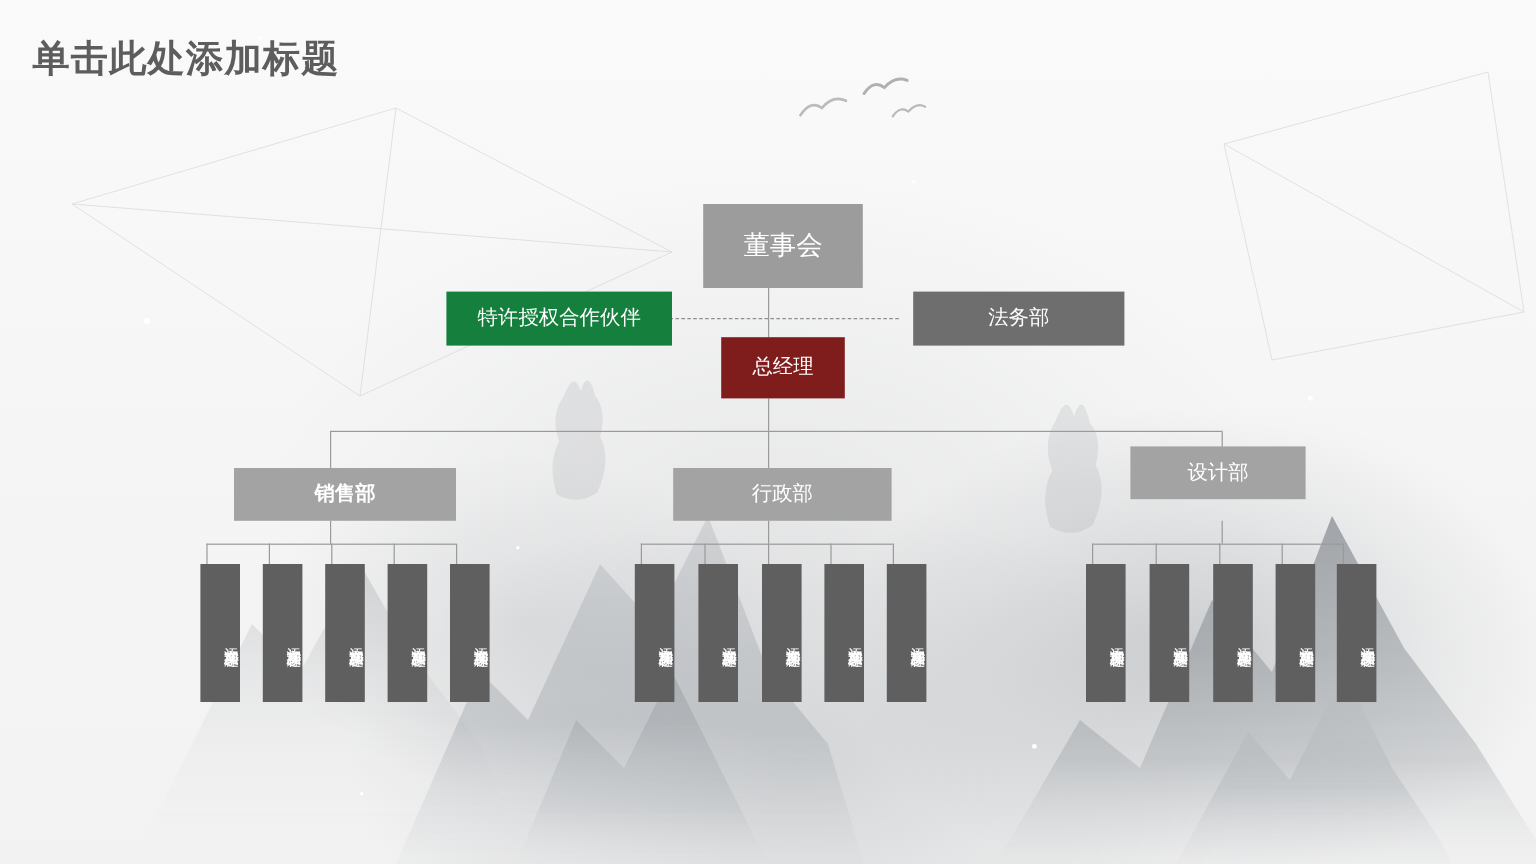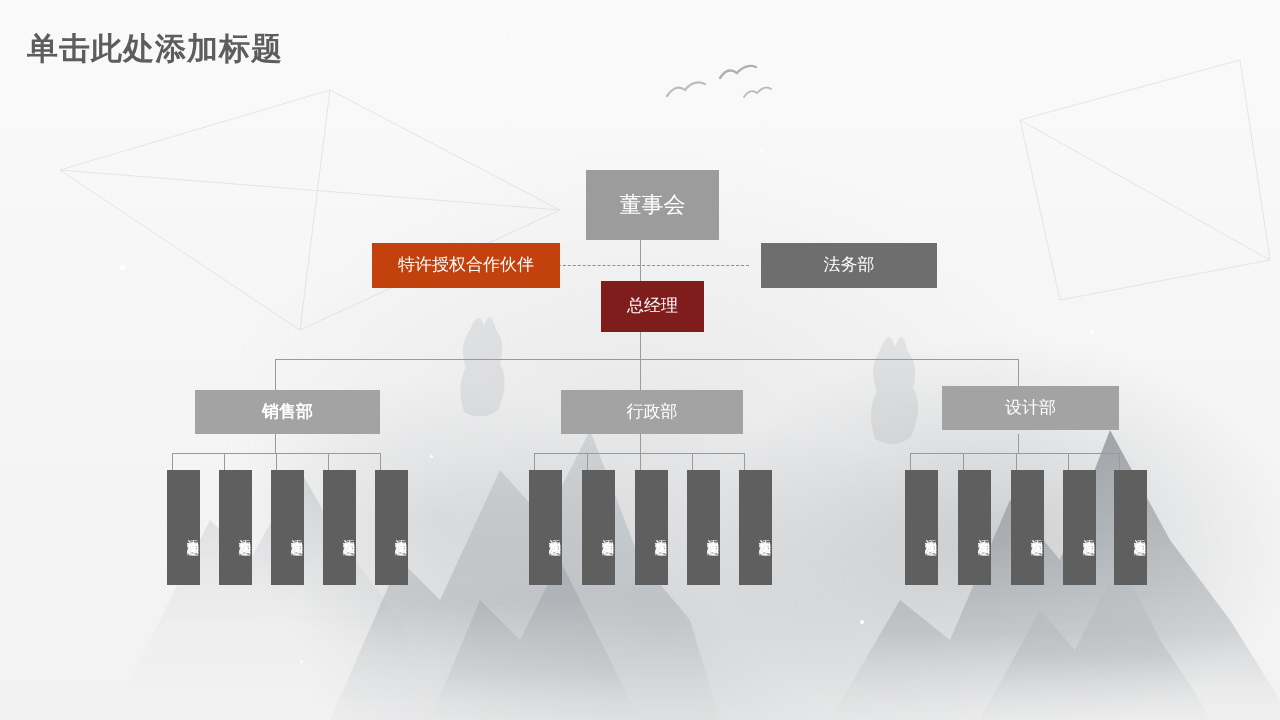--- a/index.html
+++ b/index.html
@@ -79,21 +79,21 @@
   }
   .lvl1 {
     background: #9c9c9c;
     font-size: 22px;
   }
   .lvl2 {
     background: #7f1d1d;
     font-size: 17px;
   }
   .side-left {
-    background: #c2410c;
+    background: #15803d;
     font-size: 17px;
   }
   .side-right {
     background: #6e6e6e;
     font-size: 17px;
   }
   .lvl3 {
     background: #a3a3a3;
     font-size: 17px;
   }
@@ -226,21 +226,21 @@
     <div class="node lvl1" style="left:574px; top:170px; width:133px; height:70px;">董事会</div>
 
     <div class="node side-left" style="left:360px; top:243px; width:188px; height:45px;">特许授权合作伙伴</div>
 
     <div class="node side-right" style="left:749px; top:243px; width:176px; height:45px;">法务部</div>
 
     <div class="node lvl2" style="left:589px; top:281px; width:103px; height:51px;">总经理</div>
 
     <div class="node lvl3" style="left:183px; top:390px; width:185px; height:44px;font-weight:bold;">销售部</div>
     <div class="node lvl3" style="left:549px; top:390px; width:182px; height:44px;">行政部</div>
-    <div class="node lvl3" style="left:930px; top:386px; width:177px; height:44px;">设计部</div>
+    <div class="node lvl3" style="left:930px; top:372px; width:146px; height:44px;">设计部</div>
 
     <div class="node leaf" style="left:155px; top:470px; width:33px; height:115px;">添加文字标题</div>
     <div class="node leaf" style="left:207px; top:470px; width:33px; height:115px;">添加文字标题</div>
     <div class="node leaf" style="left:259px; top:470px; width:33px; height:115px;">添加文字标题</div>
     <div class="node leaf" style="left:311px; top:470px; width:33px; height:115px;">添加文字标题</div>
     <div class="node leaf" style="left:363px; top:470px; width:33px; height:115px;">添加文字标题</div>
 
     <div class="node leaf" style="left:517px; top:470px; width:33px; height:115px;">添加文字标题</div>
     <div class="node leaf" style="left:570px; top:470px; width:33px; height:115px;">添加文字标题</div>
     <div class="node leaf" style="left:623px; top:470px; width:33px; height:115px;">添加文字标题</div>

